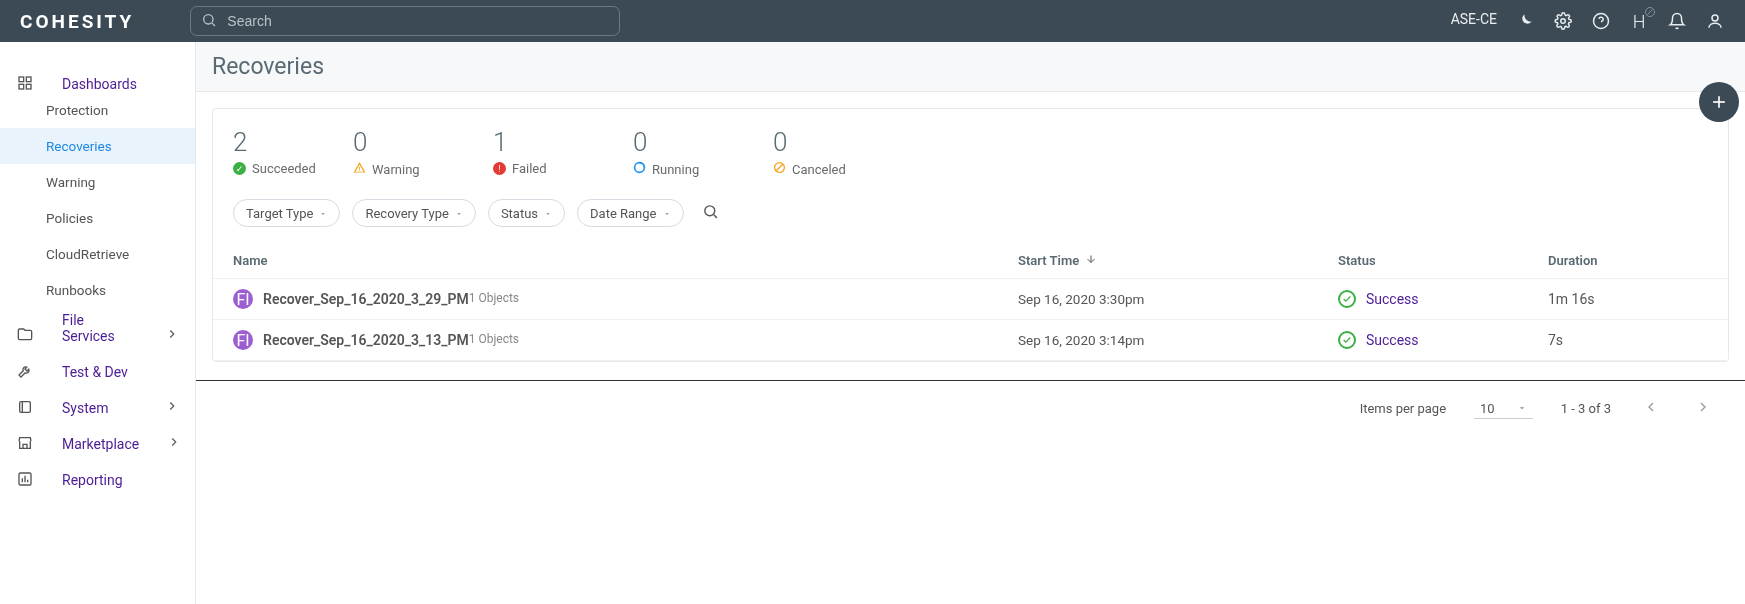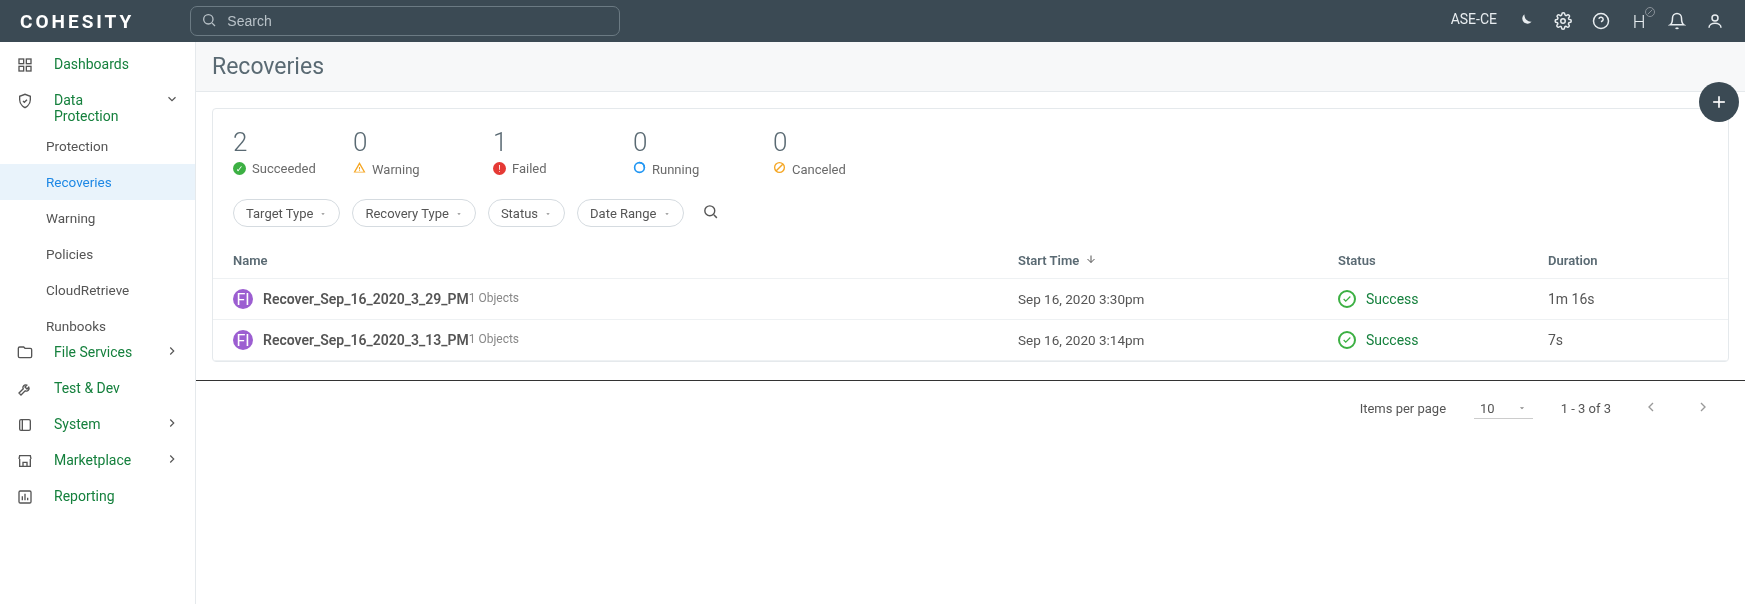--- a/index.html
+++ b/index.html
@@ -83,25 +83,25 @@
   .layout { display: flex; height: calc(100% - 42px); }
   .sidebar {
     width: 196px;
     border-right: 1px solid #e5e9ec;
     background: #fff;
     overflow-y: auto;
     padding-top: 14px;
   }
   .nav-item {
     display: flex;
-    align-items: flex-start;
+    align-items: flex-end;
     height: 36px;
     padding: 0 16px;
-    gap: 20px;
-    color: #15803d;
+    gap: 28px;
+    color: #4c1d95;
     cursor: pointer;
     font-size: 14px;
   }
   .nav-icon {
     width: 18px;
     height: 18px;
     display: flex;
     align-items: center;
     justify-content: center;
     flex: 0 0 18px;
@@ -253,21 +253,21 @@
     font-size: 16px;
     display: flex; align-items: center; justify-content: center;
     margin-right: 10px;
     flex: 0 0 20px;
   }
   .row-name { flex: 1 1 600px; display: flex; align-items: center; }
   .row-name-text { display: flex; flex-direction: row; }
   .row-title { font-weight: 600; color: #555; font-size: 14px; }
   .row-sub { font-size: 12px; color: #888; }
   .row-start { flex: 0 0 320px; color: #555; font-size: 13.5px; }
-  .row-status { flex: 0 0 210px; display: flex; align-items: center; gap: 10px; color: #15803d; }
+  .row-status { flex: 0 0 210px; display: flex; align-items: center; gap: 10px; color: #4c1d95; }
   .row-duration { flex: 0 0 160px; color: #555; }
   .success-ring {
     width: 18px; height: 18px; border-radius: 50%;
     border: 2px solid #3cb043;
     display: flex; align-items: center; justify-content: center;
   }
 
   
   .footer-rule {
     border-top: 1px solid #333;
@@ -367,34 +367,20 @@
         <svg width="16" height="16" viewBox="0 0 24 24" fill="none" stroke="#555" stroke-width="2">
           <rect x="3" y="3" width="7" height="7"></rect>
             <rect x="14" y="3" width="7" height="7"></rect>
           <rect x="3" y="14" width="7" height="7"></rect>
             <rect x="14" y="14" width="7" height="7"></rect>
         </svg>
       </span>
       <span class="nav-label">Dashboards</span>
     </div>
 
-    <div class="nav-item">
-      <span class="nav-icon">
-        <svg width="16" height="16" viewBox="0 0 24 24" fill="none" stroke="#555" stroke-width="2">
-          <path d="M12 22s8-4 8-12V5l-8-3-8 3v5c0 8 8 12 8 12z"></path>
-          <polyline points="9 12 11 14 15 10"></polyline>
-        </svg>
-      </span>
-      <span class="nav-label">Data Protection</span>
-      <span class="nav-chev">
-        <svg width="14" height="14" viewBox="0 0 24 24" fill="none" stroke="#555" stroke-width="2">
-            <polyline points="6 9 12 15 18 9"></polyline>
-          </svg>
-      </span>
-    </div>
 
     <div class="nav-sub">Protection</div>
     <div class="nav-sub active">Recoveries</div>
     <div class="nav-sub">Warning</div>
     <div class="nav-sub">Policies</div>
     <div class="nav-sub">CloudRetrieve</div>
     <div class="nav-sub">Runbooks</div>
 
     <div class="nav-item">
       <span class="nav-icon">

